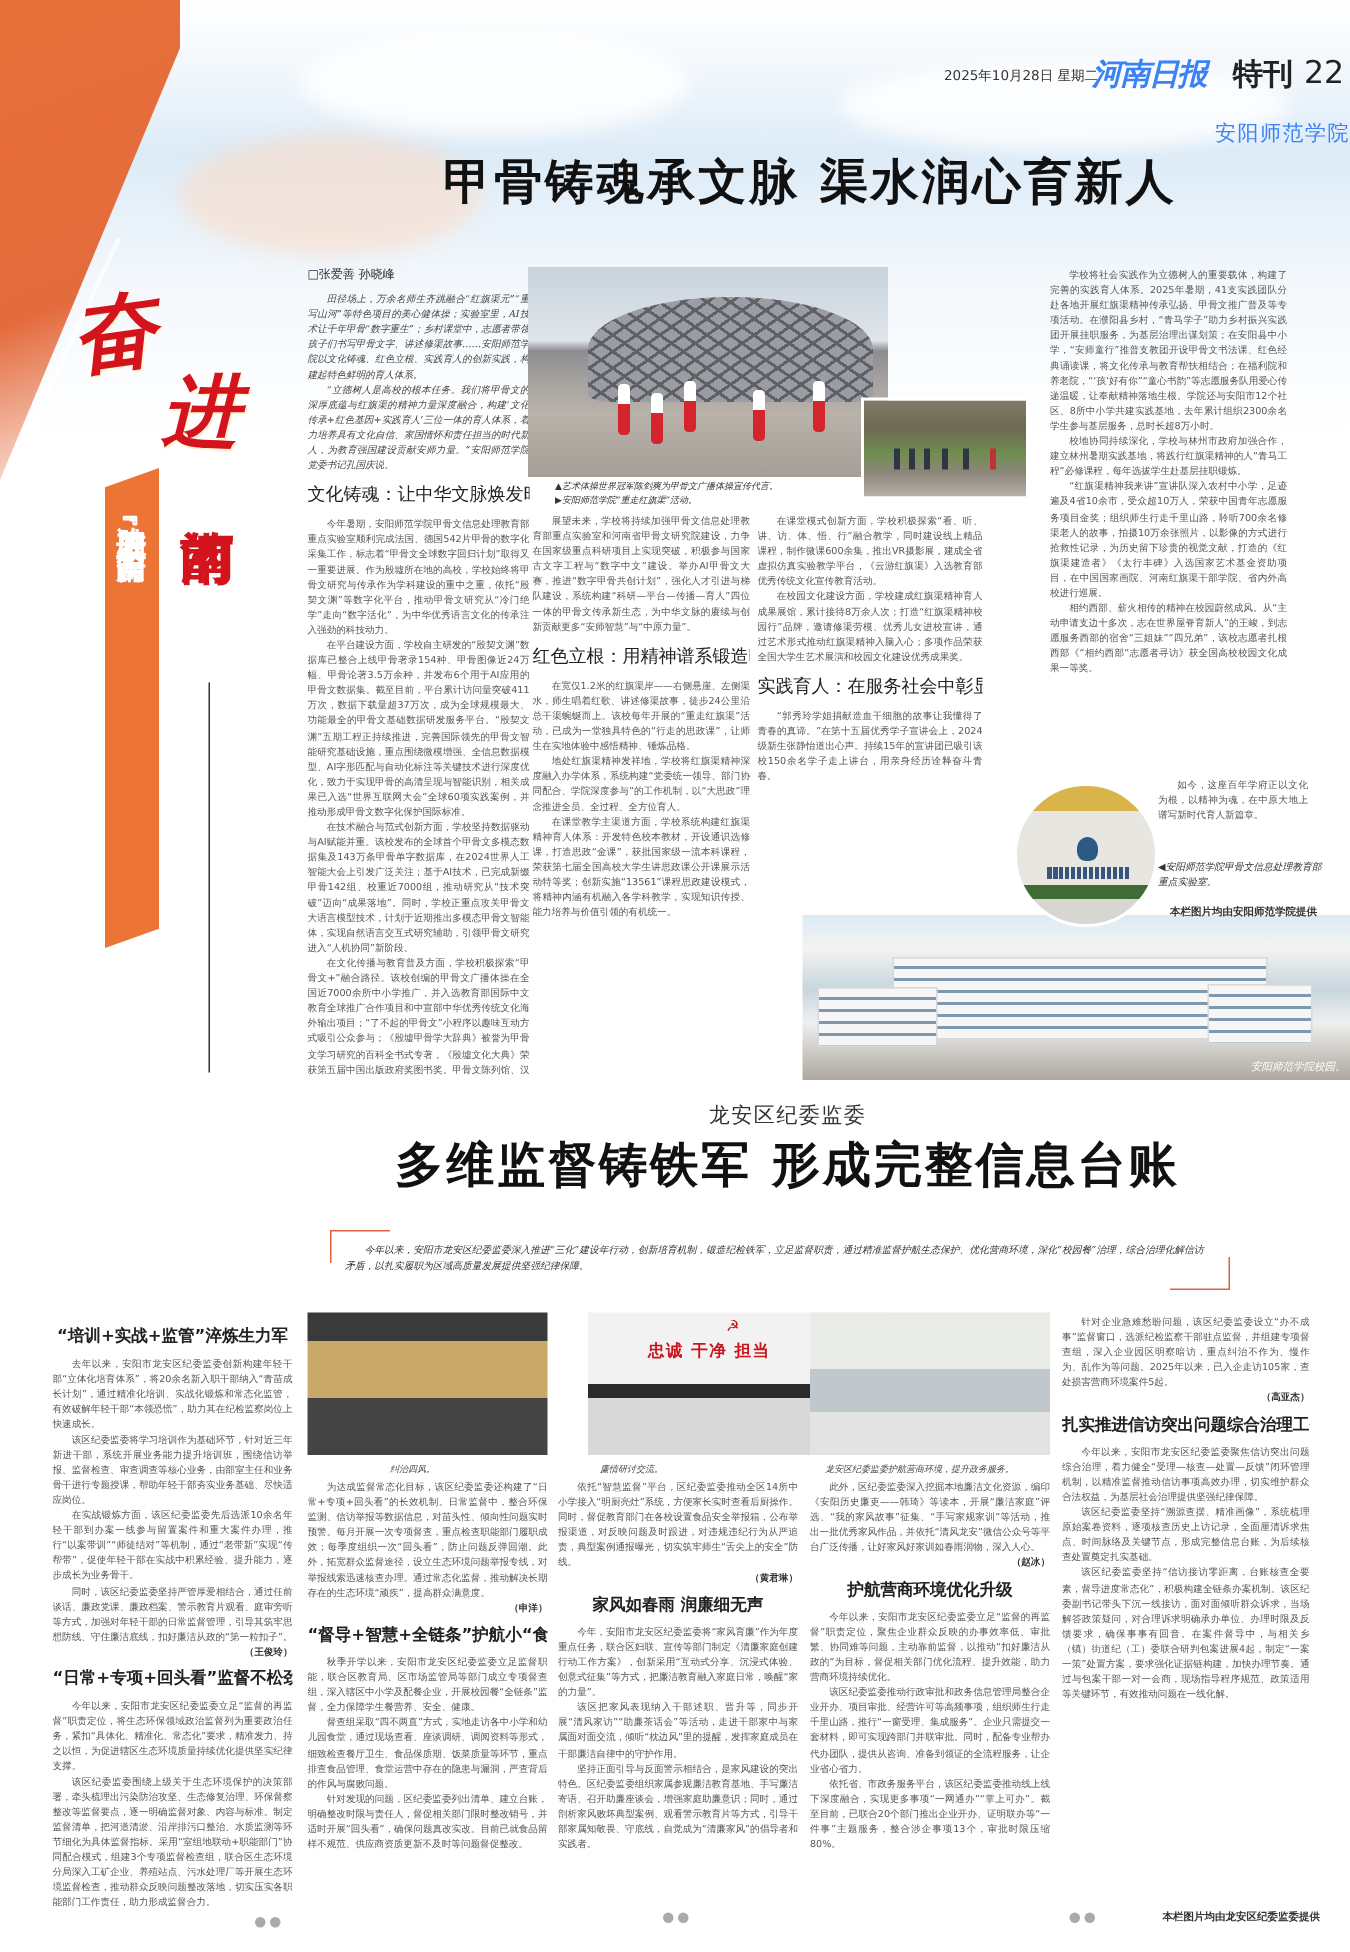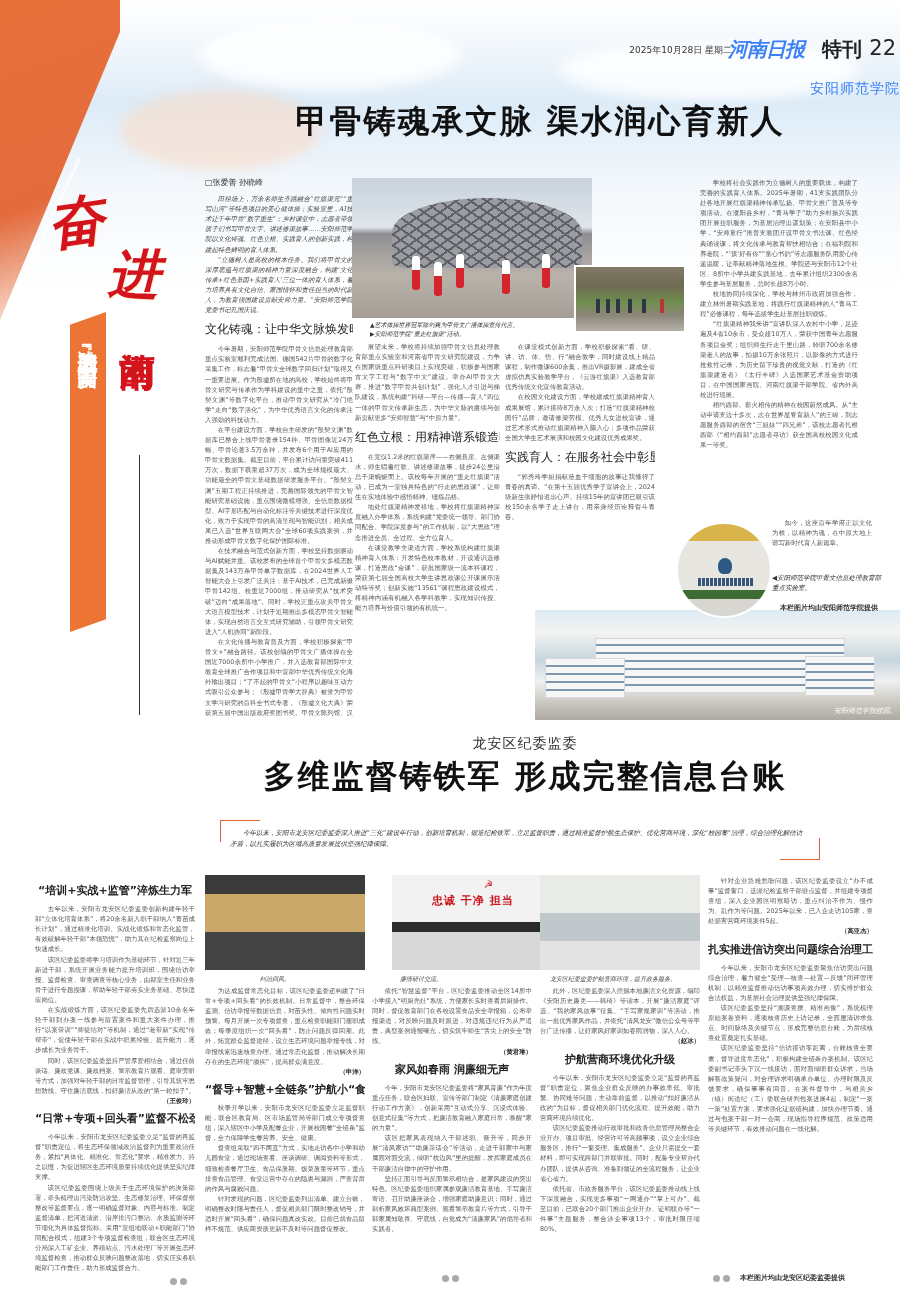--- a/index.html
+++ b/index.html
@@ -237,30 +237,30 @@
 <div class="dots" style="left:442px;top:1275px;">
   <div class="dot"></div>
   <div class="dot"></div>
 </div>
 
 <div class="col" style="left:540px;top:986px;width:160px;height:290px;">
   <p>此外，区纪委监委深入挖掘本地廉洁文化资源，编印《安阳历史廉吏——韩琦》等读本，开展“廉洁家庭”评选、“我的家风故事”征集、“手写家规家训”等活动，推出一批优秀家风作品，并依托“清风龙安”微信公众号等平台广泛传播，让好家风好家训如春雨润物，深入人心。</p>
   <p class="sig">（赵冰）</p>
   <p class="subhead-bold">护航营商环境优化升级</p>
   <p>今年以来，安阳市龙安区纪委监委立足“监督的再监督”职责定位，聚焦企业群众反映的办事效率低、审批繁、协同难等问题，主动靠前监督，以推动“扣好廉洁从政的”为目标，督促相关部门优化流程、提升效能，助力营商环境持续优化。</p>
-  <p>该区纪委监委推动行政审批和政务信息管理局整合企业开办、项目审批、经营许可等高频事项，设立企业综合服务区，推行“一窗受理、集成服务”。企业只需提交一套材料，即可实现跨部门并联审批。同时，配备专业帮办代办团队，提供从咨询、准备到领证的全流程服务，让企业省心省力。</p>
+  <p>该区纪委监委推动行政审批和政务信息管理局整合企业开办、项目审批、经营许可等高频事项，组织师生行走千里山路，推行“一窗受理、集成服务”。企业只需提交一套材料，即可实现跨部门并联审批。同时，配备专业帮办代办团队，提供从咨询、准备到领证的全流程服务，让企业省心省力。</p>
   <p>依托省、市政务服务平台，该区纪委监委推动线上线下深度融合，实现更多事项“一网通办”“掌上可办”。截至目前，已联合20个部门推出企业开办、证明联办等“一件事”主题服务，整合涉企事项13个，审批时限压缩80%。</p>
 </div>
 <div class="dots" style="left:713px;top:1275px;">
   <div class="dot"></div>
   <div class="dot"></div>
 </div>
 
 <div class="col" style="left:708px;top:876px;width:165px;height:395px;">
   <p>针对企业急难愁盼问题，该区纪委监委设立“办不成事”监督窗口，选派纪检监察干部驻点监督，并组建专项督查组，深入企业园区明察暗访，重点纠治不作为、慢作为、乱作为等问题。2025年以来，已入企走访105家，查处损害营商环境案件5起。</p>
   <p class="sig">（高亚杰）</p>
   <p class="subhead-bold">扎实推进信访突出问题综合治理工作</p>
   <p>今年以来，安阳市龙安区纪委监委聚焦信访突出问题综合治理，着力健全“受理—核查—处置—反馈”闭环管理机制，以精准监督推动信访事项高效办理，切实维护群众合法权益，为基层社会治理提供坚强纪律保障。</p>
   <p>该区纪委监委坚持“溯源查摆、精准画像”，系统梳理原始案卷资料，逐项核查历史上访记录，全面厘清诉求焦点、时间脉络及关键节点，形成完整信息台账，为后续核查处置奠定扎实基础。</p>
   <p>该区纪委监委坚持“信访接访零距离，台账核查全要素，督导进度常态化”，积极构建全链条办案机制。该区纪委副书记带头下沉一线接访，面对面倾听群众诉求，当场解答政策疑问，对合理诉求明确承办单位、办理时限及反馈要求，确保事事有回音。在案件督导中，与相关乡（镇）街道纪（工）委联合研判包案进展4起，制定“一案一策”处置方案，要求强化证据链构建，加快办理节奏。通过与包案干部一对一会商，现场指导程序规范、政策适用等关键环节，有效推动问题在一线化解。</p>
 </div>
 <div style="position:absolute;left:708px;top:1306px;width:165px;font-size:6.4px;line-height:10px;color:#333;">（史毅）</div>
-<div style="position:absolute;left:740px;top:1273px;width:140px;font-size:7px;font-weight:bold;color:#333;text-align:left;">本栏图片均由龙安区纪委监委提供</div>
+<div style="position:absolute;left:740px;top:1273px;width:140px;font-size:7px;font-weight:bold;color:#333;text-align:right;">本栏图片均由龙安区纪委监委提供</div>
 
 </body></html>

